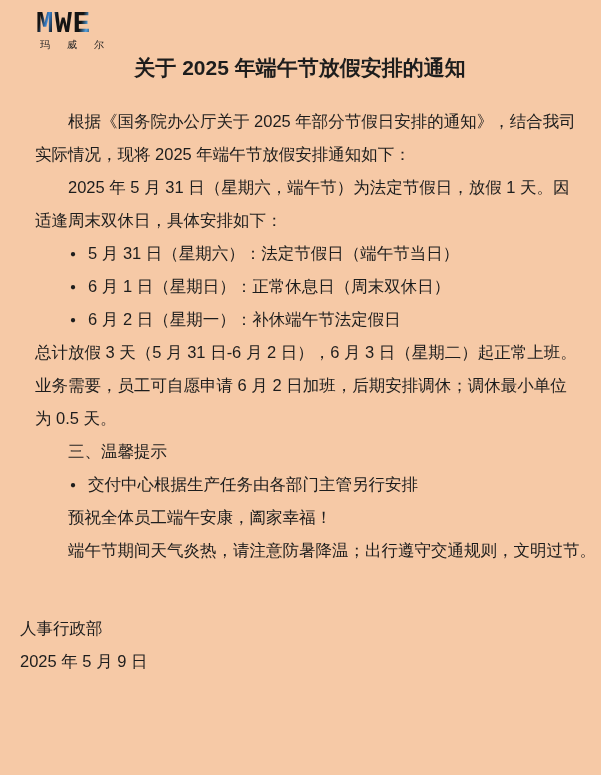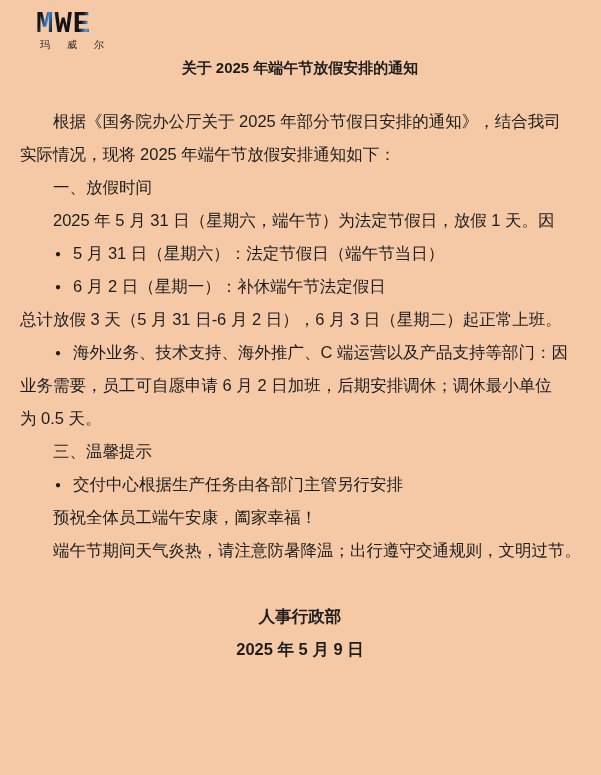--- a/index.html
+++ b/index.html
@@ -44,75 +44,75 @@
     line-height: 10px;
     letter-spacing: 17px;
     margin-left: 4px;
     color: #222;
     white-space: nowrap;
   }
 
   
   .title {
     margin: 3px 0 0 0;
-    font-size: 15px;
+    font-size: 21px;
     line-height: 30px;
     font-weight: 700;
     text-align: center;
     white-space: nowrap;
   }
 
   
   .body { margin-top: 22px; }
   .line {
     height: 33px;
     line-height: 33px;
     font-size: 16.5px;
     white-space: nowrap;
+    margin-left: 15px;
   }
   .line.indent { padding-left: 33px; }
   .line.flush  { padding-left: 0; }
   .line.bullet { padding-left: 35px; }
   .bullet-dot {
     display: inline-block;
     font-size: 10px;
     margin-right: 12px;
     vertical-align: 2px;
   }
 
   
   .signature {
-    margin-top: 33px;
-    text-align: center;
+    margin-top: 45px;
+    text-align: left;
     font-size: 16.5px;
     line-height: 33px;
-    font-weight: bold;
   }
 </style>
 </head>
 <body>
 
 <div class="page">
 
   <div class="logo">
     <div class="logo-mwe">MWE</div>
     <div class="logo-sub">玛威尔</div>
   </div>
 
   <h1 class="title">关于 2025 年端午节放假安排的通知</h1>
 
   <div class="body">
       <div class="line indent">根据《国务院办公厅关于 2025 年部分节假日安排的通知》，结合我司</div>
       <div class="line flush">实际情况，现将 2025 年端午节放假安排通知如下：</div>
-      <div class="line indent">一、放假时间</div>
       <div class="line indent">2025 年 5 月 31 日（星期六，端午节）为法定节假日，放假 1 天。因</div>
+      <div class="line flush">适逢周末双休日，具体安排如下：</div>
       <div class="line bullet"><span class="bullet-dot">●</span><span>5 月 31 日（星期六）：法定节假日（端午节当日）</span></div>
+      <div class="line bullet"><span class="bullet-dot">●</span><span>6 月 1 日（星期日）：正常休息日（周末双休日）</span></div>
       <div class="line bullet"><span class="bullet-dot">●</span><span>6 月 2 日（星期一）：补休端午节法定假日</span></div>
       <div class="line flush">总计放假 3 天（5 月 31 日-6 月 2 日），6 月 3 日（星期二）起正常上班。</div>
-      <div class="line bullet"><span class="bullet-dot">●</span><span>海外业务、技术支持、海外推广、C 端运营以及产品支持等部门：因</span></div>
       <div class="line flush">业务需要，员工可自愿申请 6 月 2 日加班，后期安排调休；调休最小单位</div>
       <div class="line flush">为 0.5 天。</div>
       <div class="line indent">三、温馨提示</div>
       <div class="line bullet"><span class="bullet-dot">●</span><span>交付中心根据生产任务由各部门主管另行安排</span></div>
       <div class="line indent">预祝全体员工端午安康，阖家幸福！</div>
       <div class="line indent">端午节期间天气炎热，请注意防暑降温；出行遵守交通规则，文明过节。</div>
     </div>
 
   <div class="signature">
     <div>人事行政部</div>

